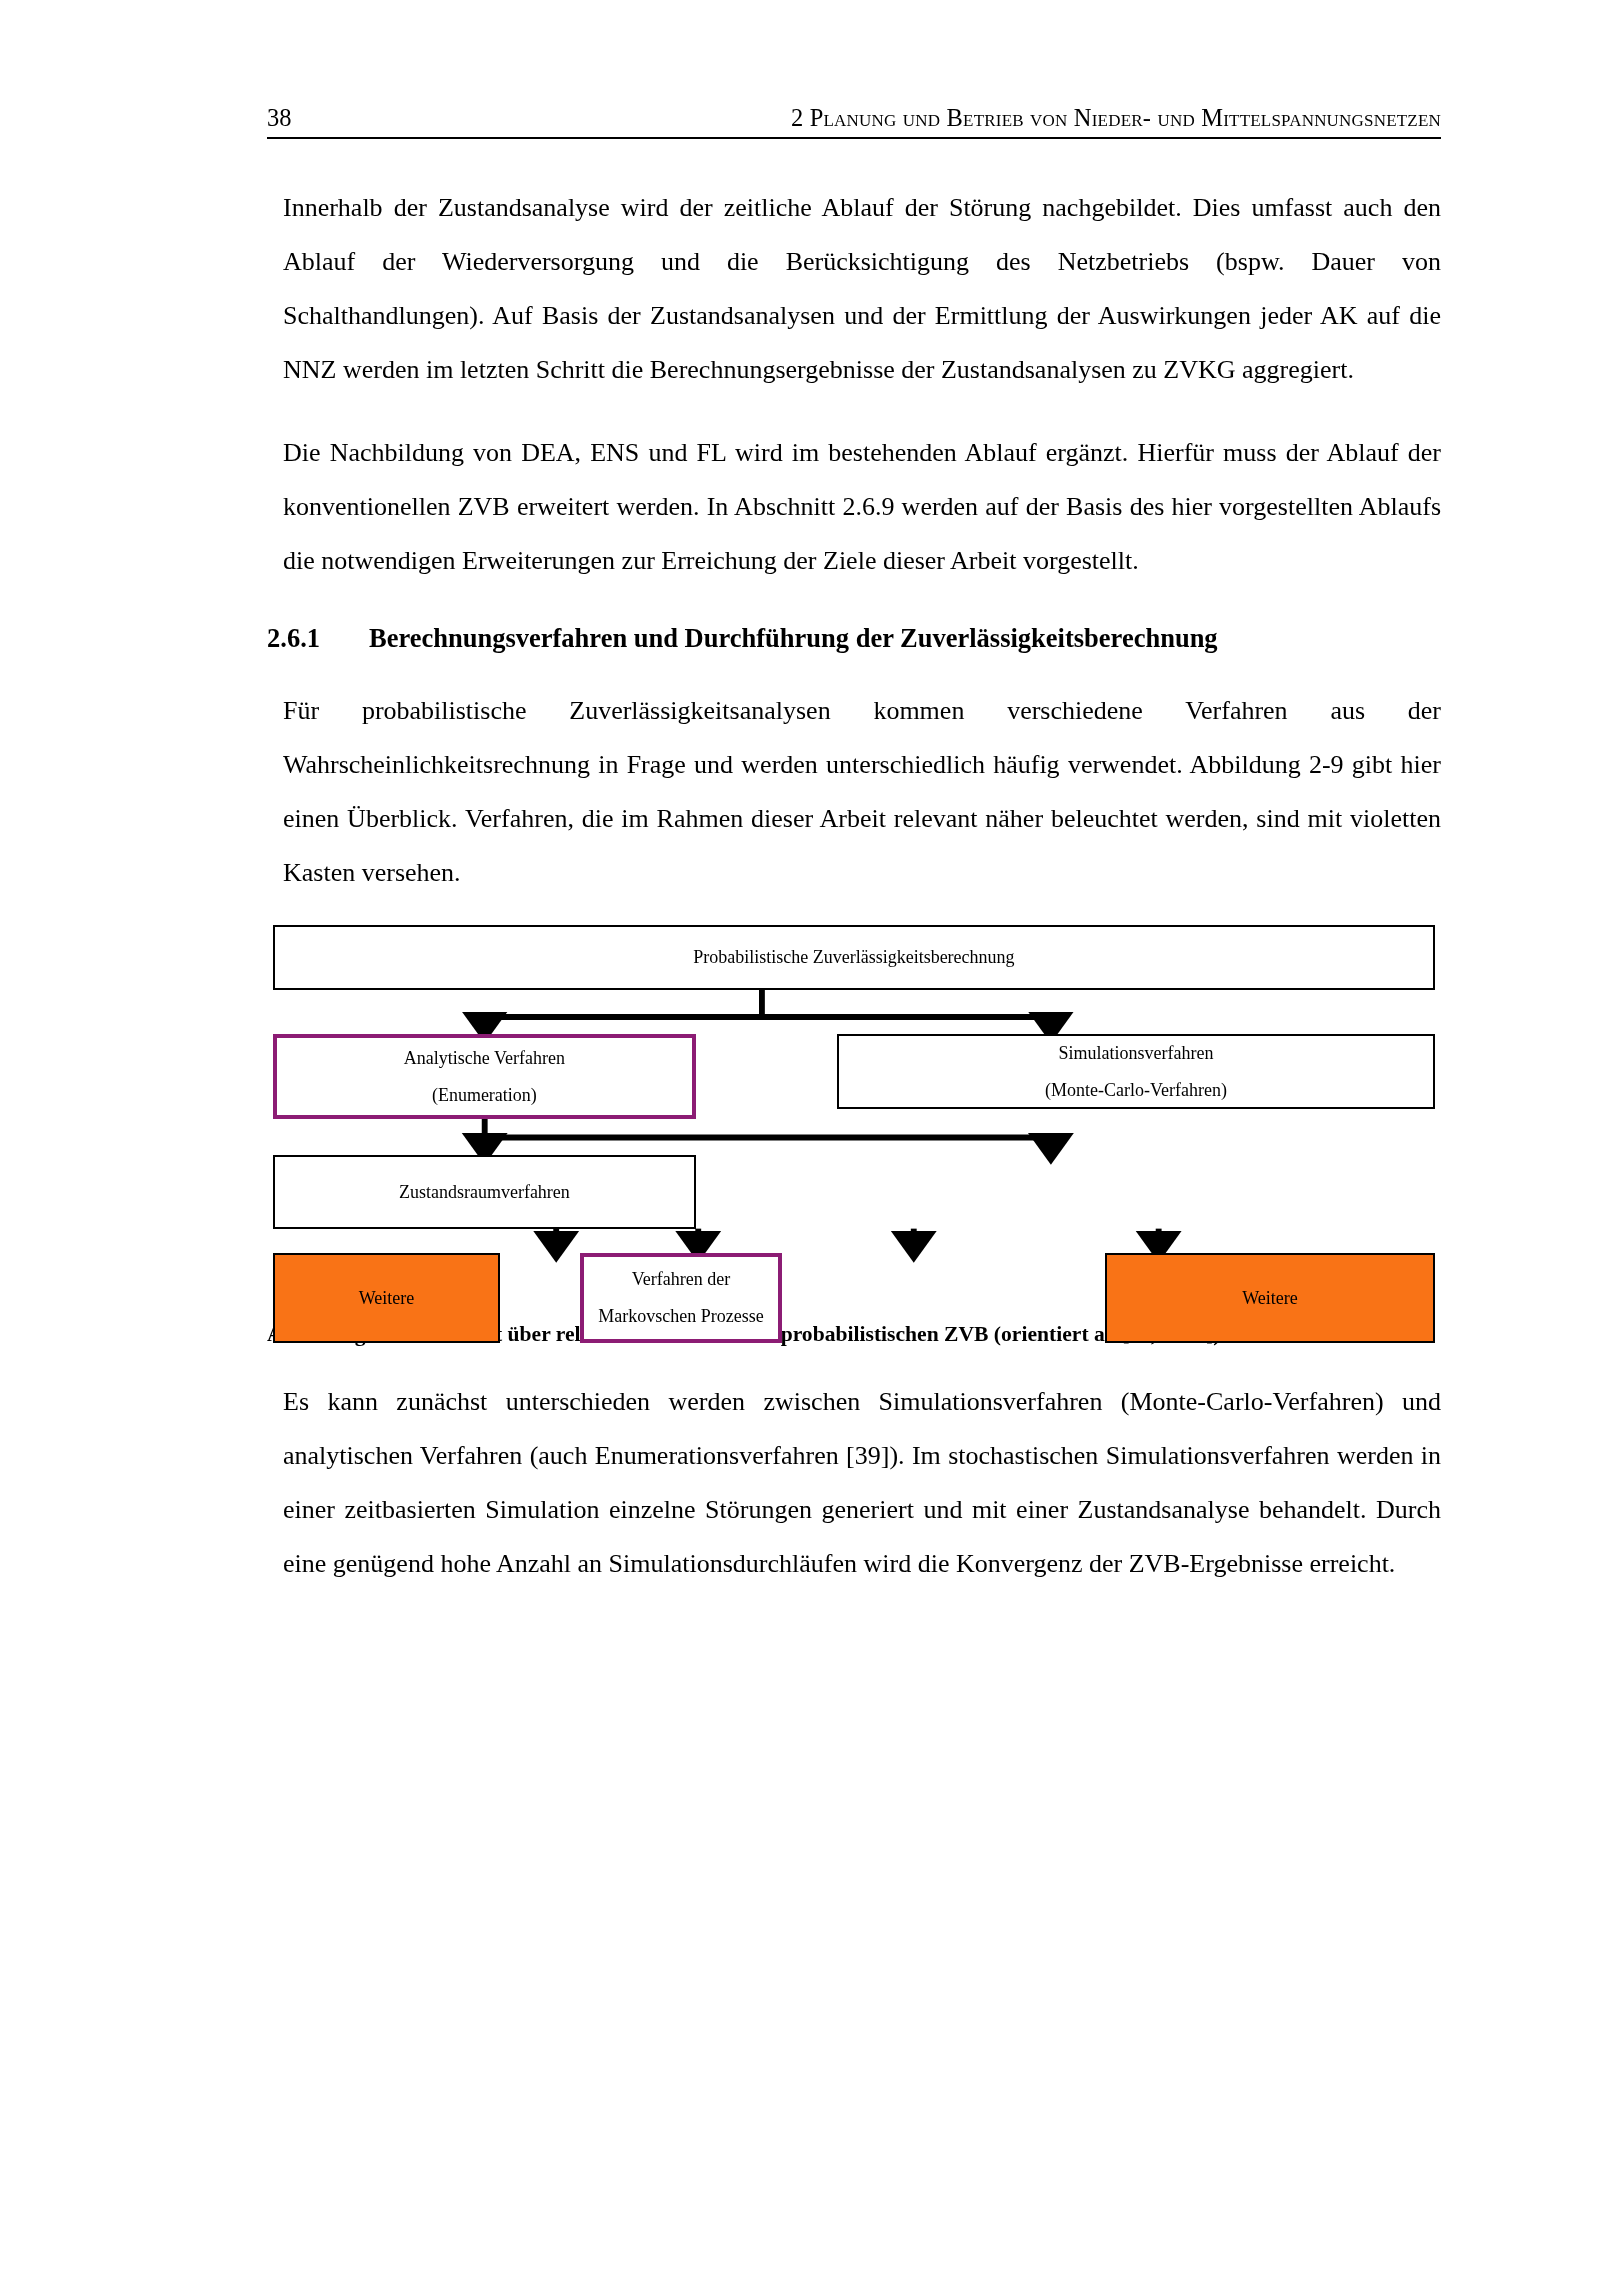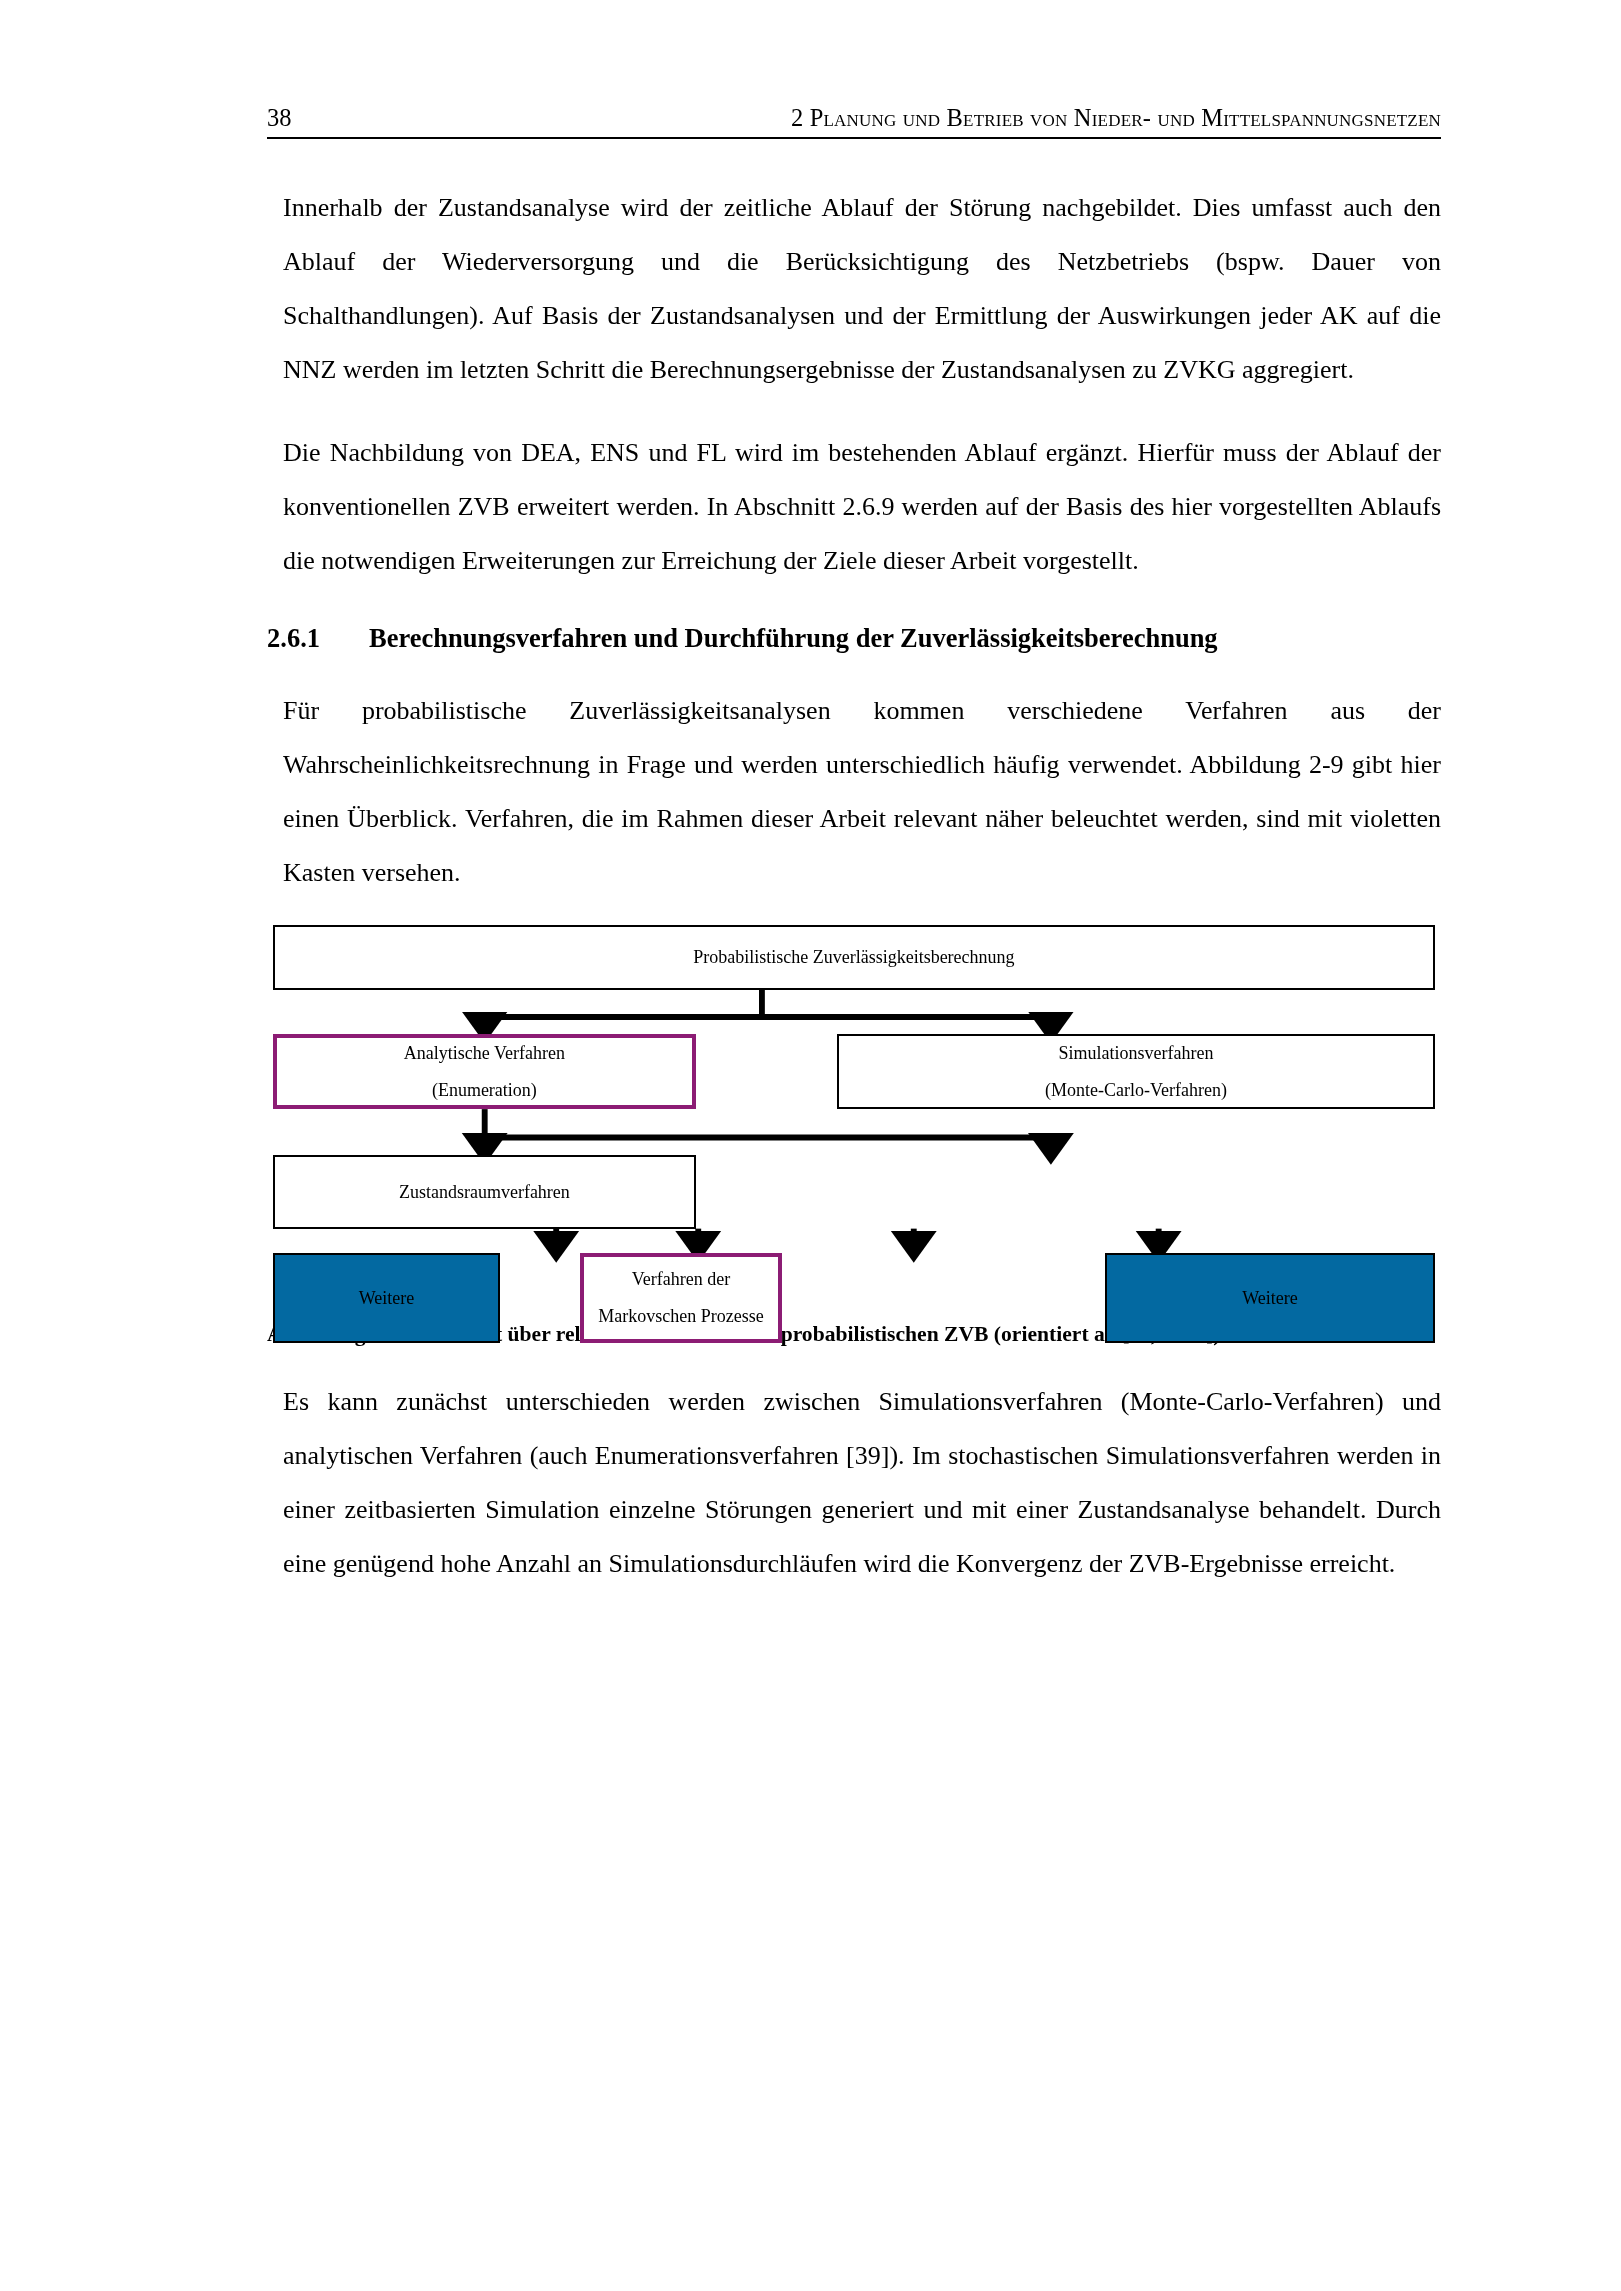--- a/index.html
+++ b/index.html
@@ -92,21 +92,21 @@
     background: #ffffff;
     border: 2.9px solid #000000;
     display: flex;
     align-items: center;
     justify-content: center;
     text-align: center;
     font-size: 18px;
     line-height: 37px;
   }
   .node.purple { border: 4.9px solid #8C1C74; }
-  .node.grey { background: #0369a1; }
+  .node.grey { background: #f97316; }
   .node .lbl { padding: 0 5.9px; }
 
   .caption {
     margin: 11.8px 0 25.5px 0;
     font-size: 21.6px;
     font-weight: bold;
     line-height: 31px;
   }
 </style>
 </head>
@@ -164,21 +164,21 @@
         <g stroke="#000" stroke-width="6" fill="none">
           <path d="M 660 312 L 660 336" marker-end="url(#ah)"></path>
           <path d="M 910 312 L 910 336" marker-end="url(#ah)" stroke-dasharray="14 12"></path>
         </g>
       </svg>
 
       <div class="node" style="left:5.9px; top:2px; width:1162px; height:65px;">
         <span class="lbl">Probabilistische Zuverlässigkeitsberechnung</span>
       </div>
 
-      <div class="node purple" style="left:5.9px; top:111px; width:423px; height:75px;">
+      <div class="node purple" style="left:5.9px; top:111px; width:423px; height:85px;">
         <span class="lbl"><span>Analytische Verfahren</span><br><span>(Enumeration)</span></span>
       </div>
 
       <div class="node" style="left:570px; top:111px; width:598px; height:75px;">
         <span class="lbl"><span>Simulationsverfahren</span><br><span>(Monte-Carlo-Verfahren)</span></span>
       </div>
 
       <div class="node" style="left:5.9px; top:232px; width:423px; height:74px;">
         <span class="lbl">Zustandsraumverfahren</span>
       </div>

